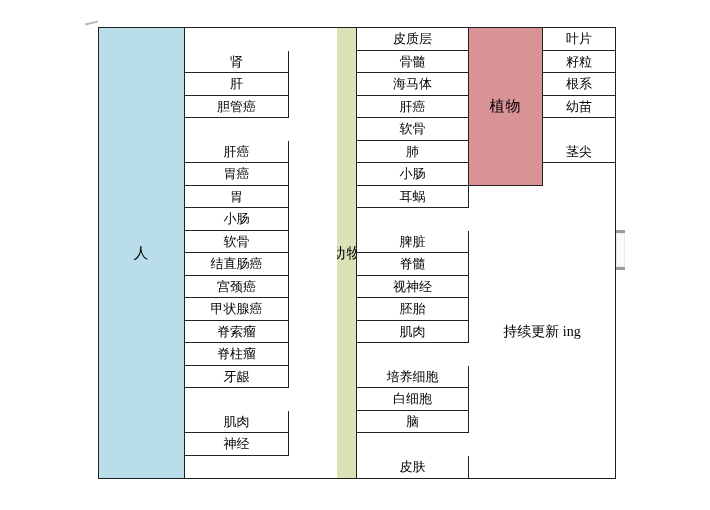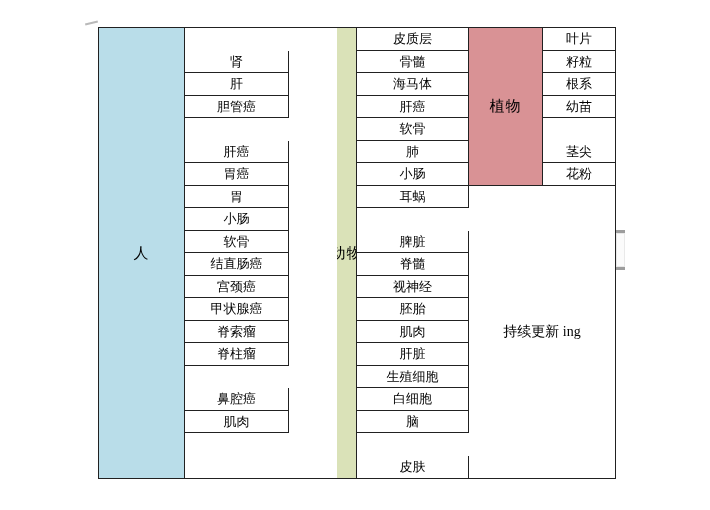--- a/index.html
+++ b/index.html
@@ -95,48 +95,47 @@
   <div class="cell" style="grid-area:6/2">肝癌</div>
   <div class="cell" style="grid-area:7/2">胃癌</div>
   <div class="cell" style="grid-area:8/2">胃</div>
   <div class="cell" style="grid-area:9/2">小肠</div>
   <div class="cell" style="grid-area:10/2">软骨</div>
   <div class="cell" style="grid-area:11/2">结直肠癌</div>
   <div class="cell" style="grid-area:12/2">宫颈癌</div>
   <div class="cell" style="grid-area:13/2">甲状腺癌</div>
   <div class="cell" style="grid-area:14/2">脊索瘤</div>
   <div class="cell" style="grid-area:15/2">脊柱瘤</div>
-  <div class="cell" style="grid-area:17/2">鼻腔癌</div>
+  <div class="cell" style="grid-area:16/2">牙龈</div>
   <div class="cell" style="grid-area:18/2">肌肉</div>
+  <div class="cell" style="grid-area:19/2">神经</div>
 
   <div class="cell" style="grid-area:1/4">皮质层</div>
   <div class="cell" style="grid-area:2/4">骨髓</div>
   <div class="cell" style="grid-area:3/4">海马体</div>
   <div class="cell" style="grid-area:4/4">肝癌</div>
   <div class="cell" style="grid-area:5/4">软骨</div>
   <div class="cell" style="grid-area:6/4">肺</div>
   <div class="cell" style="grid-area:7/4">小肠</div>
   <div class="cell" style="grid-area:8/4">耳蜗</div>
   <div class="cell" style="grid-area:10/4">脾脏</div>
   <div class="cell" style="grid-area:11/4">脊髓</div>
   <div class="cell" style="grid-area:12/4">视神经</div>
   <div class="cell" style="grid-area:13/4">胚胎</div>
   <div class="cell" style="grid-area:14/4">肌肉</div>
-  <div class="cell" style="grid-area:15/4">肝脏</div>
-  <div class="cell" style="grid-area:16/4">生殖细胞</div>
+  <div class="cell" style="grid-area:16/4">培养细胞</div>
   <div class="cell" style="grid-area:17/4">白细胞</div>
   <div class="cell" style="grid-area:18/4">脑</div>
   <div class="cell nb" style="grid-area:20/4">皮肤</div>
 
   <div class="cell nr" style="grid-area:1/6">叶片</div>
   <div class="cell nr" style="grid-area:2/6">籽粒</div>
   <div class="cell nr" style="grid-area:3/6">根系</div>
   <div class="cell nr" style="grid-area:4/6">幼苗</div>
   <div class="cell nr" style="grid-area:6/6">茎尖</div>
-  <div class="cell nr" style="grid-area:7/6">花粉</div>
 
   <div class="cell note-cell nr nb" style="grid-area:8/5/21/7">持续更新 ing</div>
 
 </div>
 
 <div class="artifact-tick"></div>
 <div class="artifact-scrollbar">
   <div class="bar-top"></div>
   <div class="track"></div>
   <div class="bar-bottom"></div>

